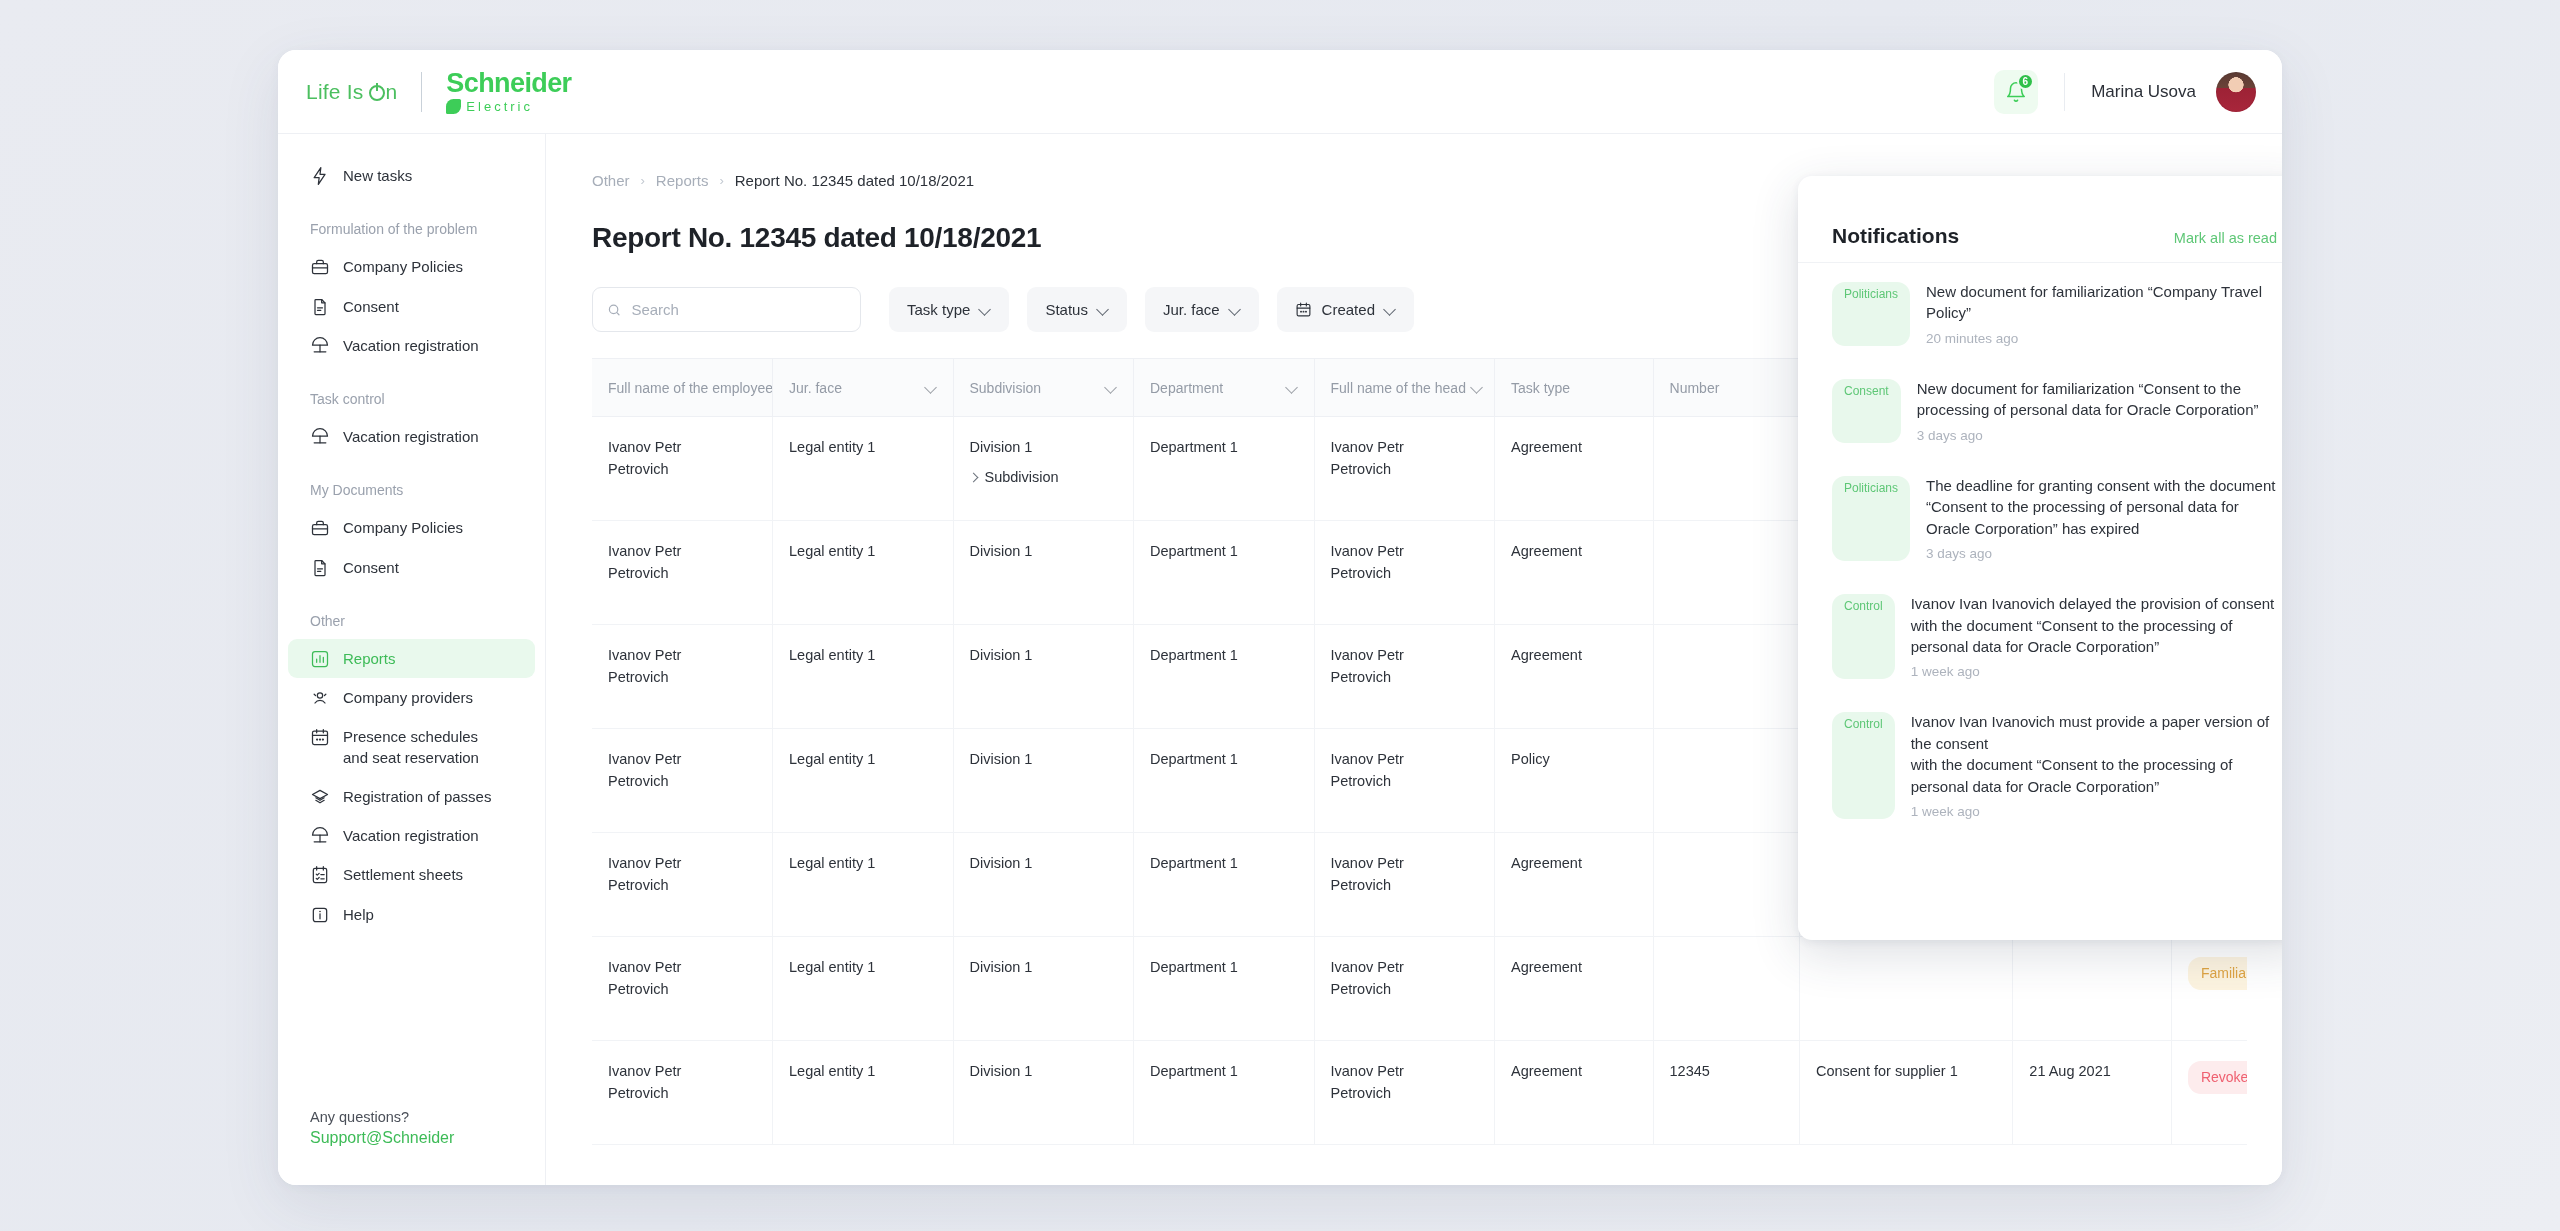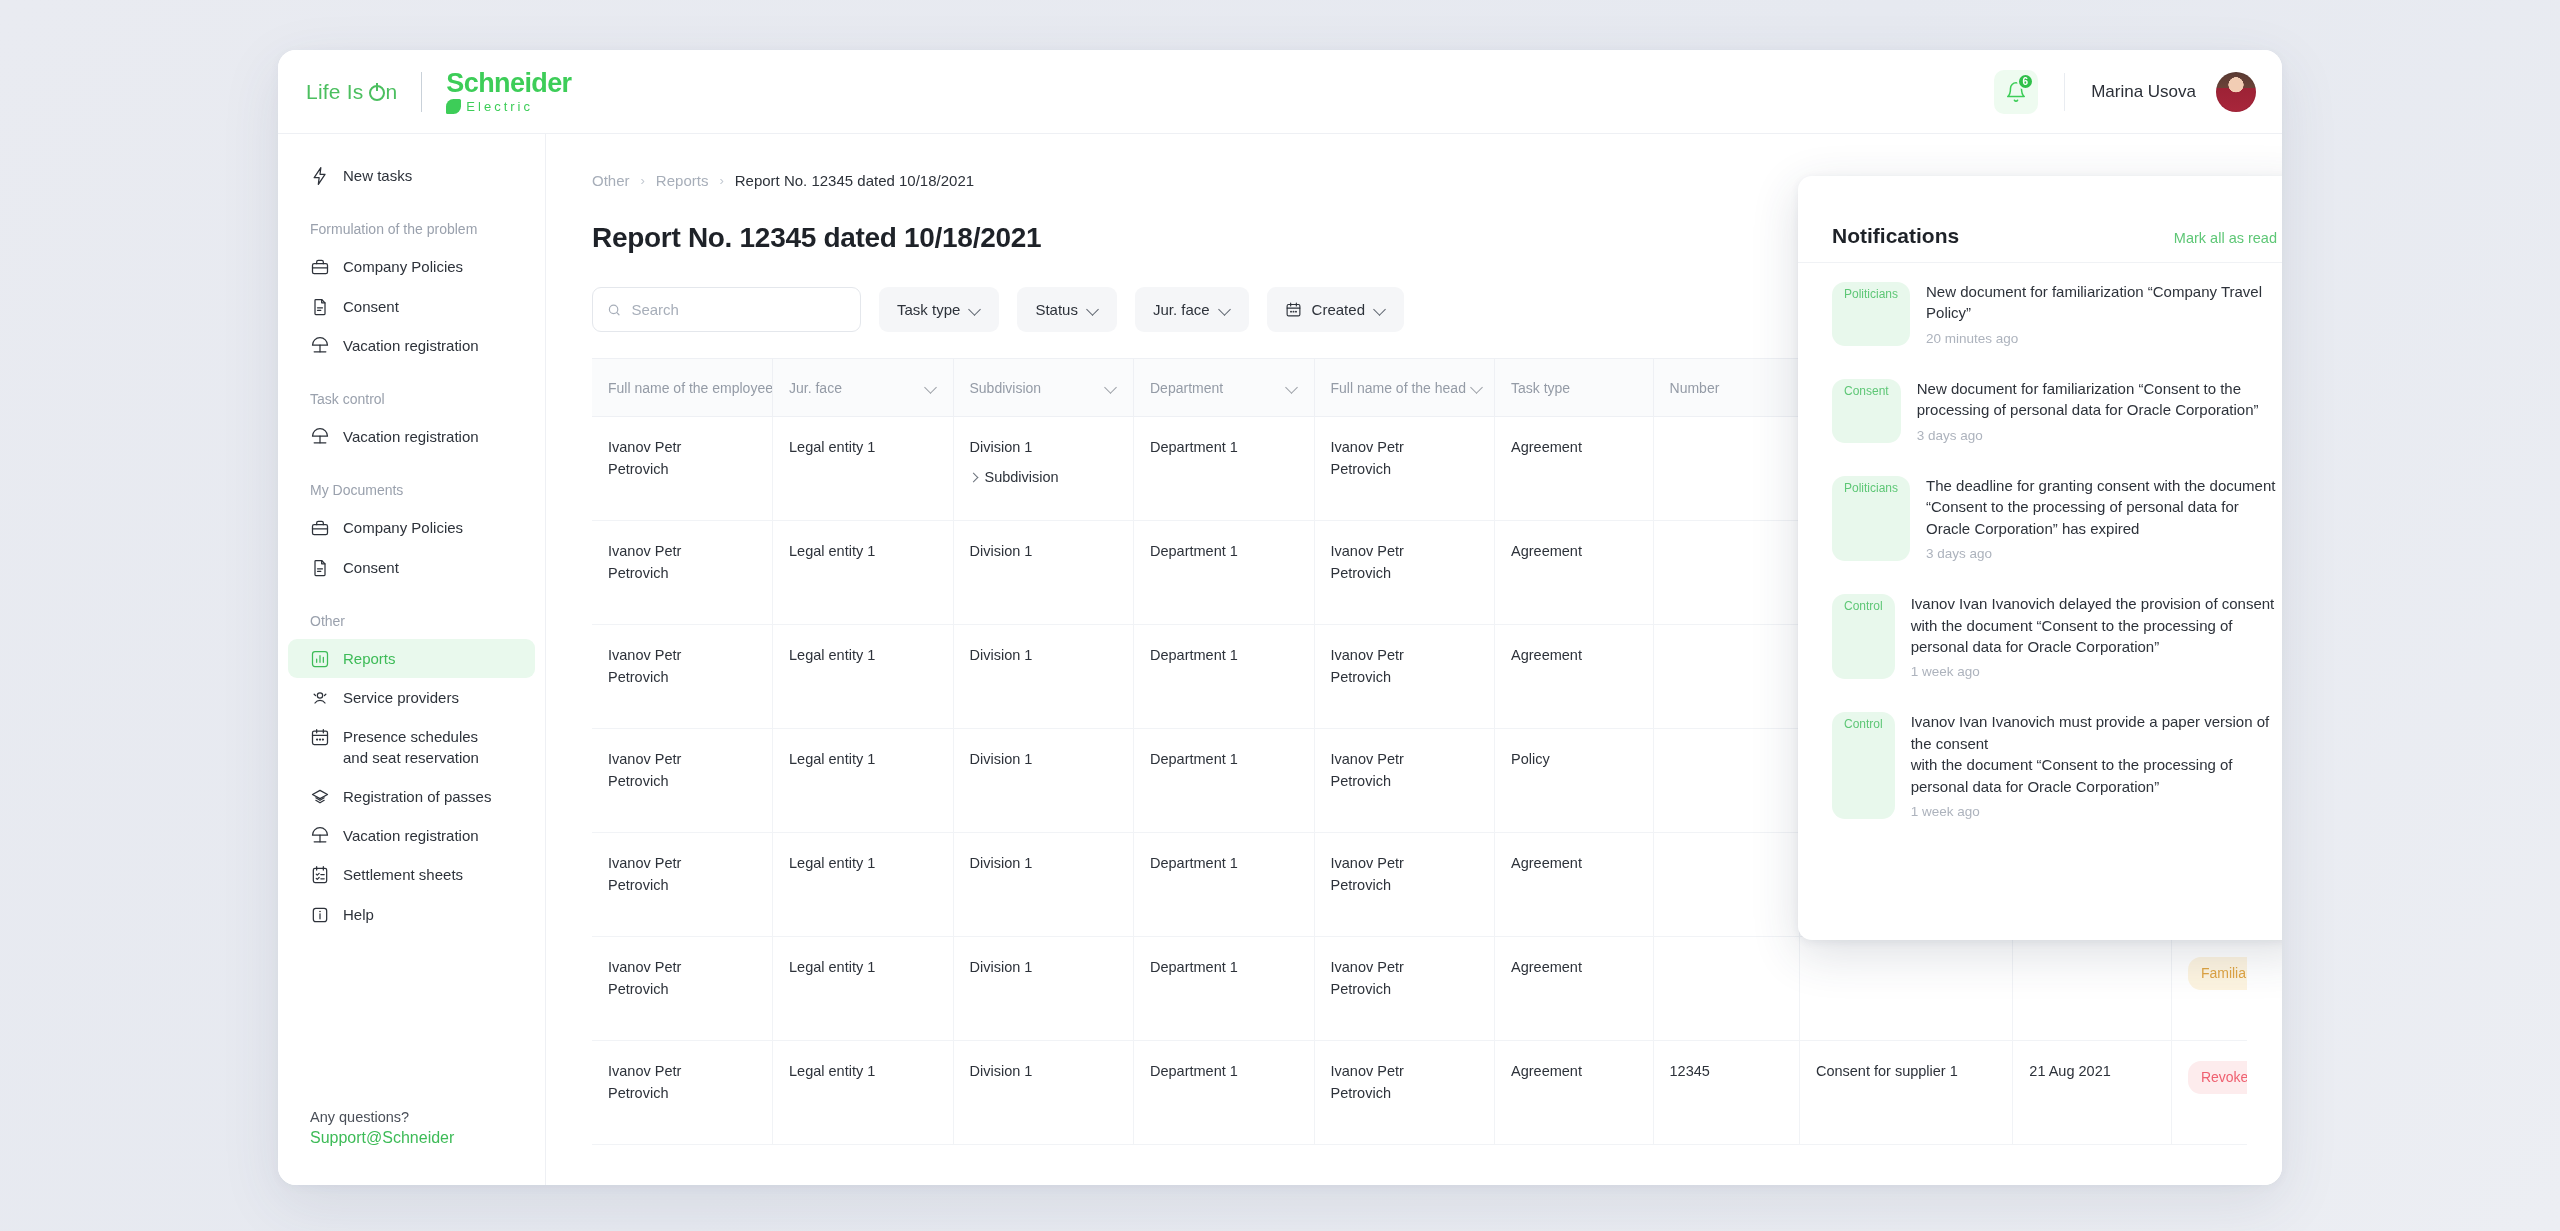--- a/index.html
+++ b/index.html
@@ -124,21 +124,21 @@
   #breadcrumb .crumb { color: #a7aeb9; cursor: pointer; }
   #breadcrumb .crumb.current { color: #2d323a; cursor: default; }
   #breadcrumb .sep { color: #c3c9d2; font-size: 13px; }
 
   #page-title {
     font-size: 28px; font-weight: bold; color: #1e2228;
     margin-top: 33px; letter-spacing: -.3px;
   }
 
   #toolbar {
-    margin-top: 33px; display: flex; align-items: center; gap: 18px;
+    margin-top: 33px; display: flex; align-items: center; gap: 28px;
   }
   #search-box {
     width: 269px; height: 45px; border: 1px solid #e4e7ec; border-radius: 9px;
     display: flex; align-items: center; gap: 10px; padding: 0 14px; background: #fff;
   }
   #search-input {
     border: 0; outline: 0; font-size: 15px; color: #2d323a; width: 100%;
     font-family: "Liberation Sans", sans-serif; background: transparent;
   }
   #search-input::placeholder { color: #a7aeb9; }
@@ -320,21 +320,21 @@
               <path d="M8 16v-4M12 16V8M16 16v-6"></path>
             </svg></span>
           <span class="label">Reports</span>
         </div>
         <div class="nav-item">
           <span class="nav-icon"><svg viewBox="0 0 24 24">
               <circle cx="12" cy="9" r="3.2"></circle>
               <path d="M6 18c1.5-2.2 3.6-3.2 6-3.2S16.5 15.8 18 18"></path>
               <path d="M5 7.5L6.6 9M19 7.5L17.4 9"></path>
             </svg></span>
-          <span class="label">Service providers</span>
+          <span class="label">Company providers</span>
         </div>
         <div class="nav-item">
           <span class="nav-icon"><svg viewBox="0 0 24 24">
               <rect x="3" y="5" width="18" height="16" rx="2"></rect>
               <path d="M3 10h18M8 3v4M16 3v4"></path>
               <circle cx="8.5" cy="15" r=".6"></circle>
               <circle cx="12" cy="15" r=".6"></circle>
               <circle cx="15.5" cy="15" r=".6"></circle>
             </svg></span>
           <span class="label">Presence schedules<br> and seat reservation</span>

